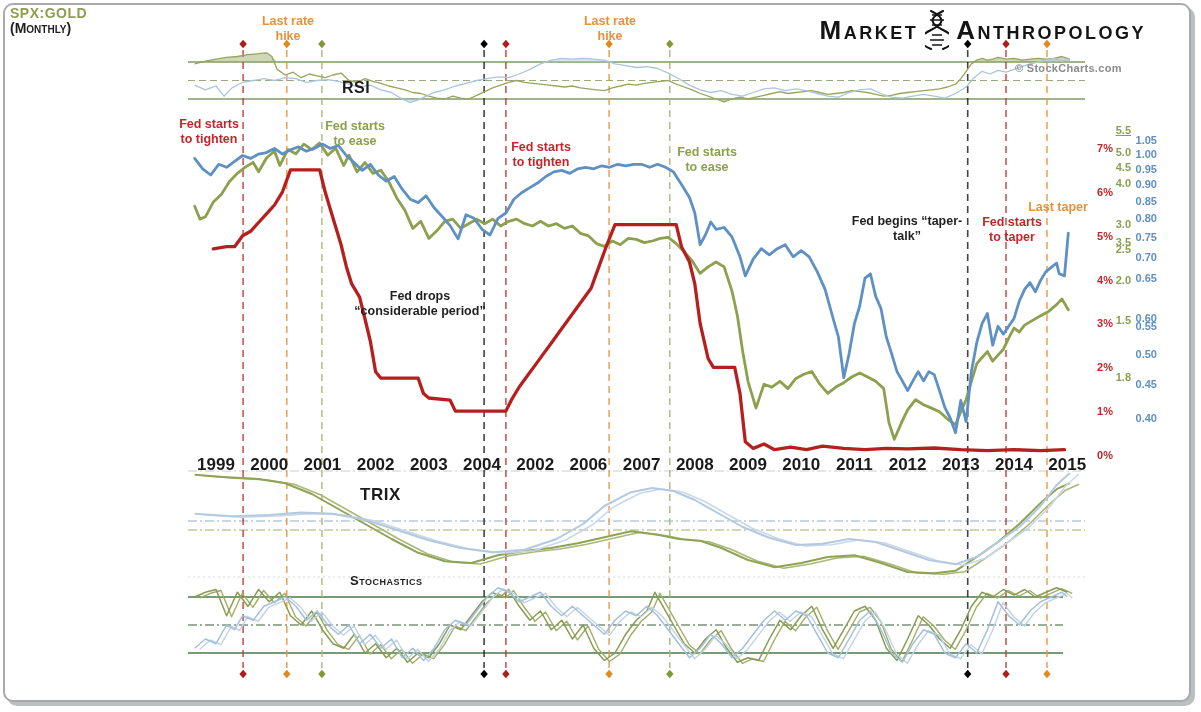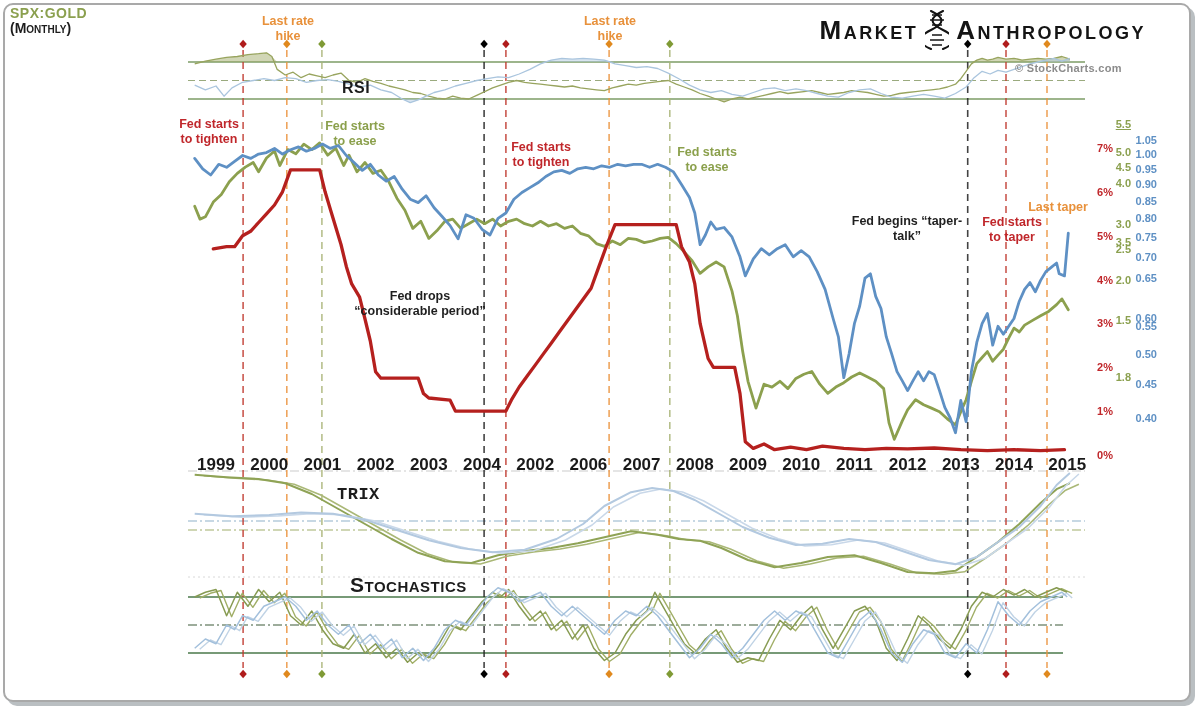--- a/index.html
+++ b/index.html
@@ -10,22 +10,22 @@
   .abs{position:absolute;}
   #title-block{left:10px;top:6px;line-height:1.08;}
   .t1{font-variant:small-caps;font-weight:bold;font-size:21px;letter-spacing:.5px;}
   .t2{font-variant:small-caps;font-weight:bold;font-size:14px;letter-spacing:.5px;}
   .t3{font-variant:small-caps;font-weight:bold;font-size:14px;color:#1c1c1c;}
   #brand{right:55px;top:10px;display:flex;align-items:center;gap:7px;color:#141414;
          font-variant:small-caps;font-weight:600;font-size:26px;letter-spacing:2.5px;}
   #credit{font-size:11px;font-weight:bold;color:#8b8b8b;letter-spacing:.3px;}
   .panel-label{font-weight:bold;color:#1c1c1c;}
   #rsi-label{left:342px;top:39px;font-size:16px;letter-spacing:.5px;margin-top:40px;}
-  #trix-label{left:337px;top:485px;font-size:17px;letter-spacing:.5px;font-stretch:condensed;font-family:Liberation Mono, monospace;}
-  #stoch-label{left:350px;top:573px;font-size:21px;font-variant:small-caps;letter-spacing:.5px;}
+  #trix-label{left:360px;top:485px;font-size:17px;letter-spacing:.5px;font-stretch:condensed;}
+  #stoch-label{left:350px;top:573px;font-size:13px;font-variant:small-caps;letter-spacing:.5px;}
   .ann{position:absolute;transform:translateX(-50%);white-space:pre-line;text-align:center;
        font-size:12.5px;line-height:15px;font-weight:bold;}
   .ax{position:absolute;font-size:11px;font-weight:bold;text-align:right;transform:translateY(-50%);}
   .yr{position:absolute;font-size:17px;font-weight:bold;color:#1a1a1a;width:44px;text-align:center;
       transform:translateX(-50%);top:455px;}
 </style>
 </head>
 <body>
 
 <div id="stage">
@@ -198,21 +198,21 @@
     </div>
   <div id="right-axis">
       <div class="ax" style="left: 1073px; width: 40px; top: 147.98px; color: rgb(192, 39, 43);">7%</div>
       <div class="ax" style="left: 1073px; width: 40px; top: 191.84px; color: rgb(192, 39, 43);">6%</div>
       <div class="ax" style="left: 1073px; width: 40px; top: 235.7px; color: rgb(192, 39, 43);">5%</div>
       <div class="ax" style="left: 1073px; width: 40px; top: 279.56px; color: rgb(192, 39, 43);">4%</div>
       <div class="ax" style="left: 1073px; width: 40px; top: 323.42px; color: rgb(192, 39, 43);">3%</div>
       <div class="ax" style="left: 1073px; width: 40px; top: 367.28px; color: rgb(192, 39, 43);">2%</div>
       <div class="ax" style="left: 1073px; width: 40px; top: 411.14px; color: rgb(192, 39, 43);">1%</div>
       <div class="ax" style="left: 1073px; width: 40px; top: 455px; color: rgb(192, 39, 43);">0%</div>
-      <div class="ax" style="left: 1089px; width: 42px; top: 124px; color: rgb(139, 160, 79); text-decoration: underline;">5.5</div>
+      <div class="ax" style="left: 1089px; width: 42px; top: 130px; color: rgb(139, 160, 79); text-decoration: underline;">5.5</div>
       <div class="ax" style="left: 1089px; width: 42px; top: 152.351px; color: rgb(139, 160, 79);">5.0</div>
       <div class="ax" style="left: 1089px; width: 42px; top: 167.057px; color: rgb(139, 160, 79);">4.5</div>
       <div class="ax" style="left: 1089px; width: 42px; top: 183.498px; color: rgb(139, 160, 79);">4.0</div>
       <div class="ax" style="left: 1089px; width: 42px; top: 202.137px; color: rgb(139, 160, 79); margin-top: 40px;">3.5</div>
       <div class="ax" style="left: 1089px; width: 42px; top: 223.653px; color: rgb(139, 160, 79);">3.0</div>
       <div class="ax" style="left: 1089px; width: 42px; top: 249.102px; color: rgb(139, 160, 79);">2.5</div>
       <div class="ax" style="left: 1089px; width: 42px; top: 280.249px; color: rgb(139, 160, 79);">2.0</div>
       <div class="ax" style="left: 1089px; width: 42px; top: 320.404px; color: rgb(139, 160, 79);">1.5</div>
       <div class="ax" style="left: 1089px; width: 42px; top: 377px; color: rgb(139, 160, 79);">1.8</div>
       <div class="ax" style="left: 1108px; width: 49px; top: 140px; color: rgb(94, 144, 196);">1.05</div>

